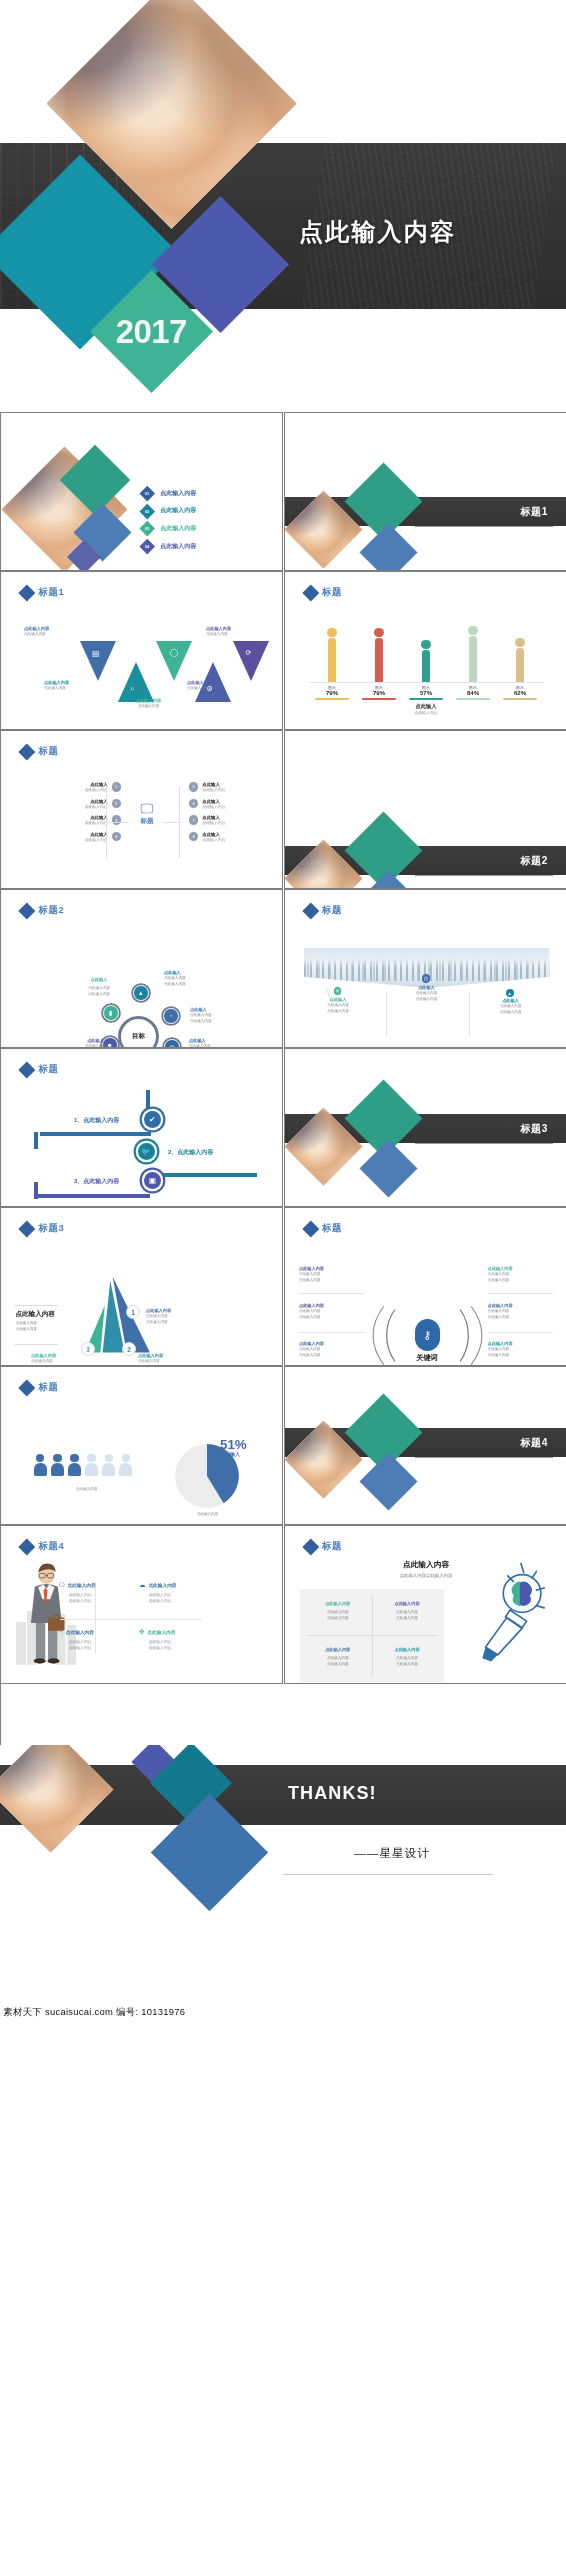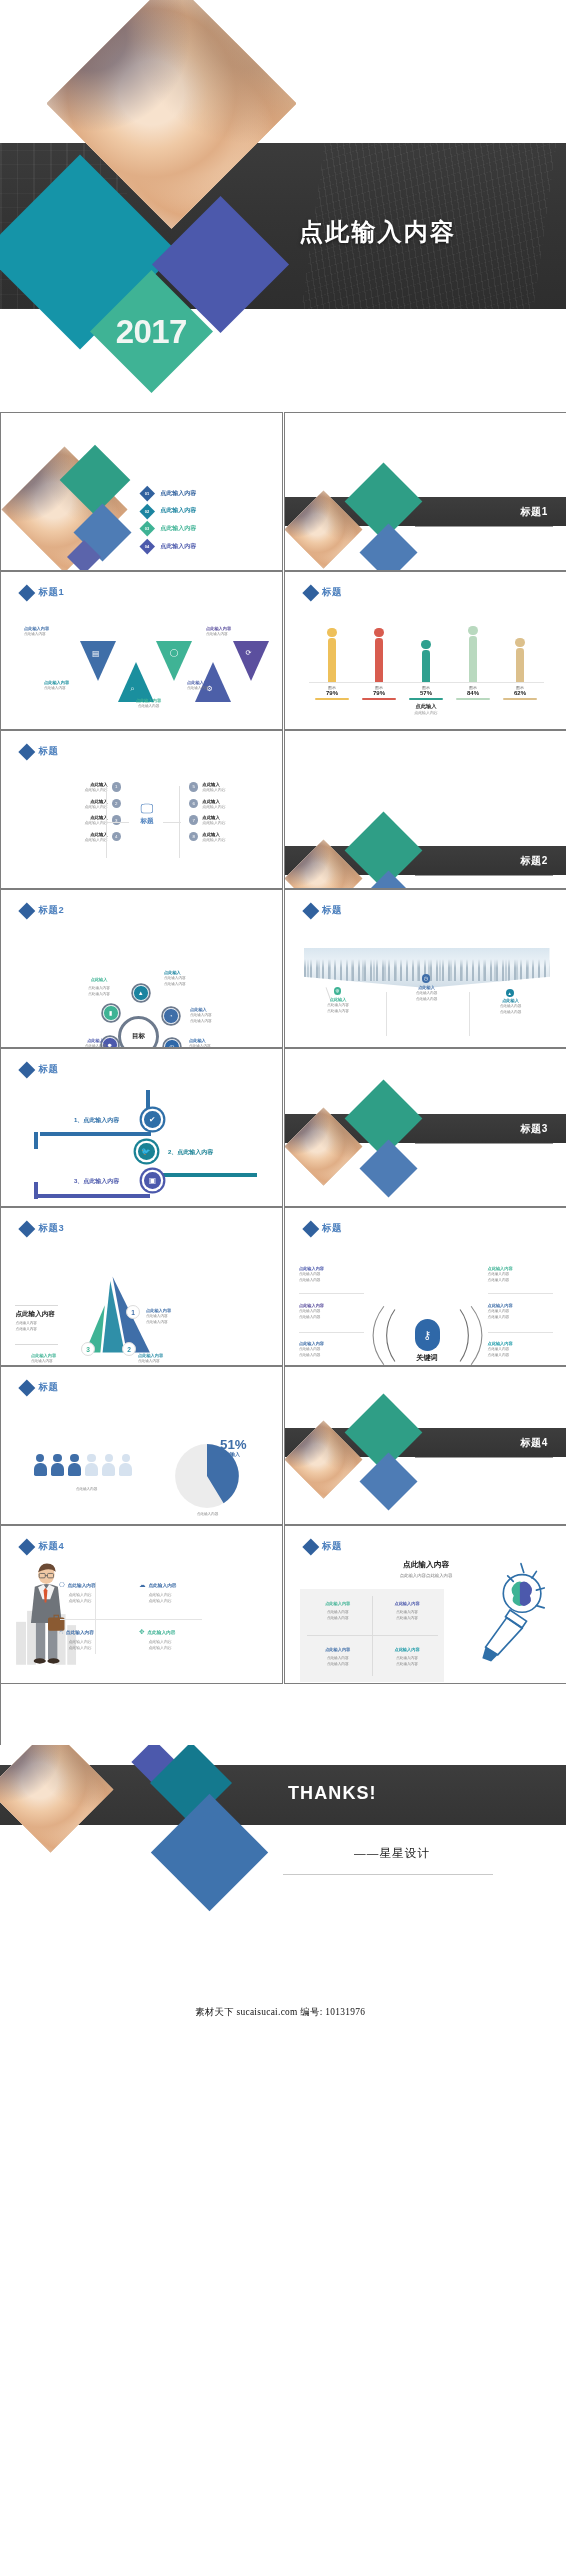--- a/index.html
+++ b/index.html
@@ -202,21 +202,21 @@
   }
   .thanks-txt{
     position:absolute; left:288px; top:38px; color:#fff;
     font-size:18px; font-weight:bold; letter-spacing:1.1px;
   }
   .thanks-sign{ position:absolute; left:354px; top:101px; font-size:11.6px; color:#1b1b1b; letter-spacing:1.1px;}
   .thanks-rule{ position:absolute; left:283px; top:129px; width:210px; height:0.6px; background:#c9c9c9;}
 
   .footer{
     width:557px; padding:5.5px 0 8.9px 3.3px; font-size:9.4px; color:#111;
-    font-family:Liberation Serif, serif; letter-spacing:0.3px;text-align:center;
+    font-family:Liberation Sans, sans-serif; letter-spacing:0.3px;
   }
 </style>
 </head>
 <body>
 
 <div class="page">
 
   <div class="hero">
     <div class="hero-dark"></div>
     <div class="hero-photo">

